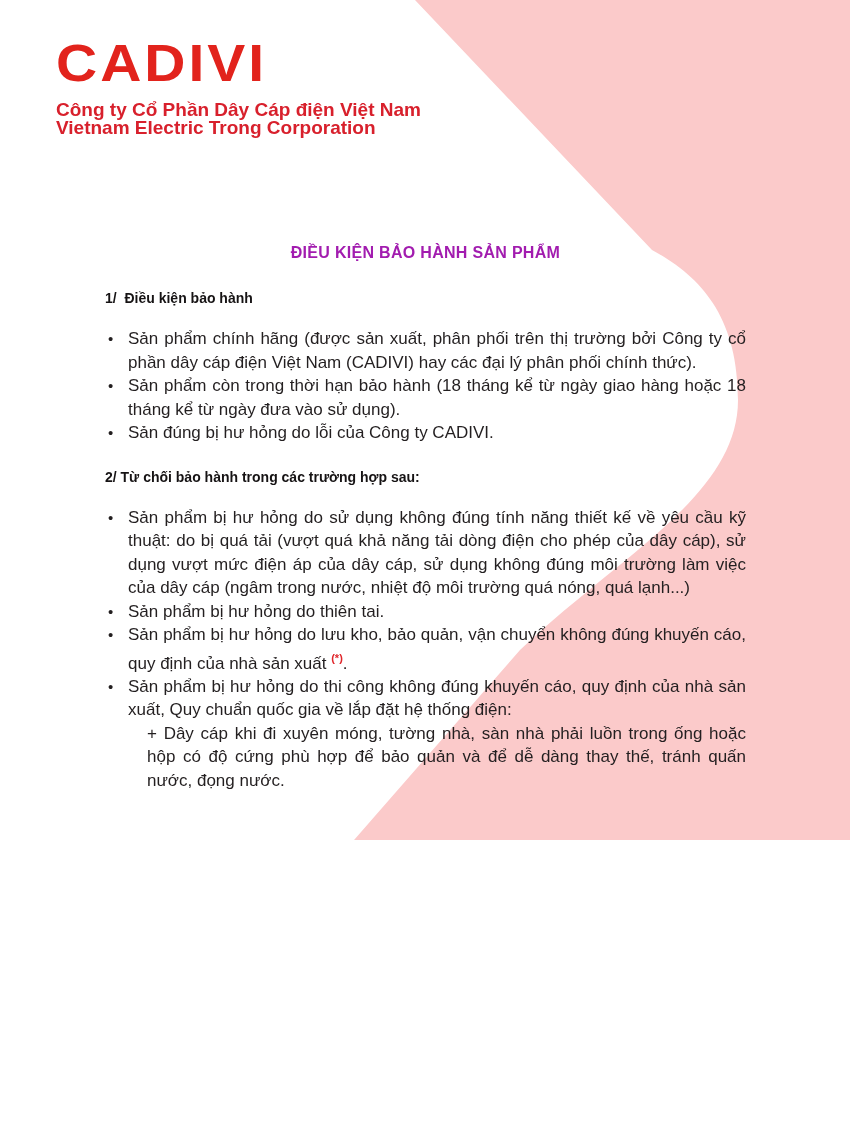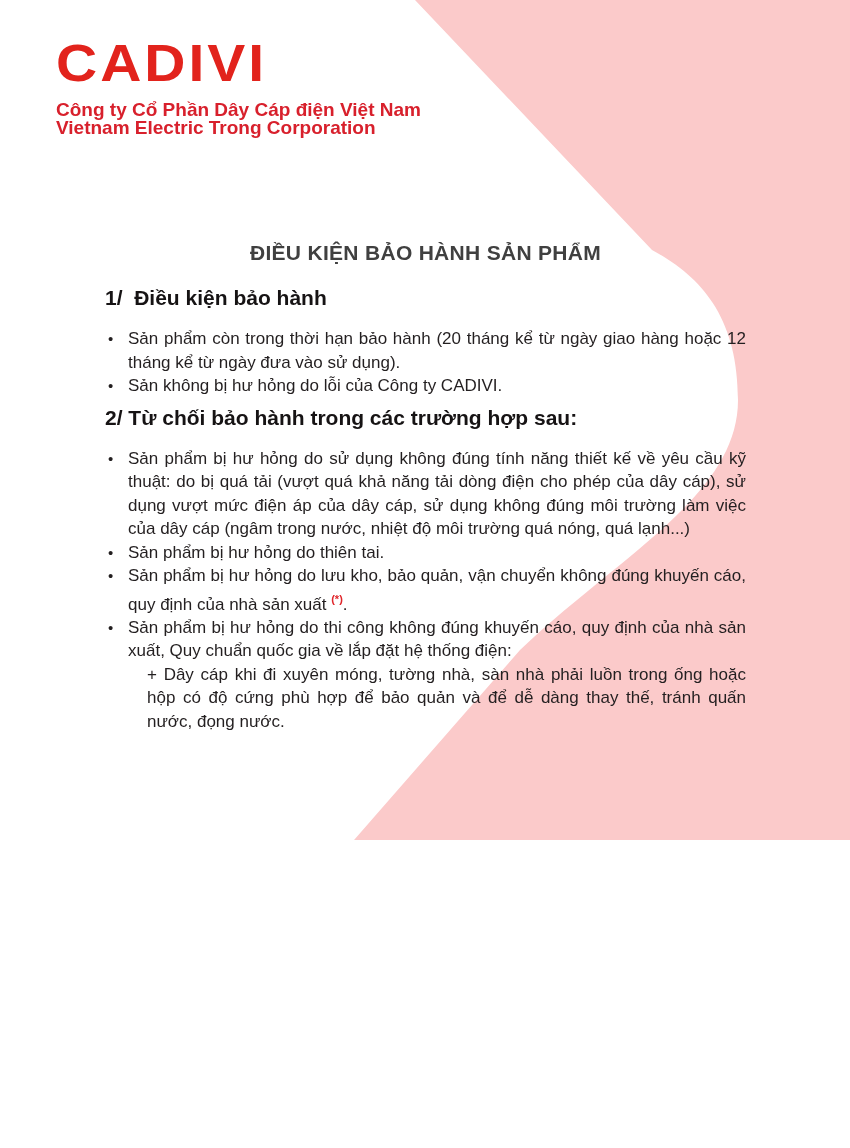--- a/index.html
+++ b/index.html
@@ -22,25 +22,25 @@
     color:#d8202c; font-weight:bold; font-size:19px; line-height:18px;
   }
   .tagline-vi { margin-top:9px; }
 
   
   .content {
     position:absolute; left:105px; top:240px; width:641px;
     color:#231f20; font-size:17px; line-height:23.5px;
   }
   .doc-title {
-    margin:0; font-size:21px; line-height:26px; font-weight:bold;
-    text-align:center; color:#404040; letter-spacing:0.3px;
+    margin:0; font-size:16px; line-height:26px; font-weight:bold;
+    text-align:center; color:#a21caf; letter-spacing:0.3px;
   }
-  .sec-heading { margin:20px 0 0 0; font-size:21px; line-height:24px; font-weight:bold; color:#161314; }
-  .sec-heading.second { margin-top:8px; }
+  .sec-heading { margin:20px 0 0 0; font-size:14px; line-height:24px; font-weight:bold; color:#161314; }
+  .sec-heading.second { margin-top:20px; }
 
   ul.bullets { list-style:none; margin:17px 0 0 0; padding:0; text-align:justify; }
   ul.bullets li { position:relative; padding-left:23px; }
   ul.bullets li::before {
     content:"\2022"; position:absolute; left:3px; top:0;
     font-size:15px; color:#231f20;
   }
   .note { color:#e0262b; font-size:11px; font-weight:bold; }
   .sub { padding-left:19px; text-align:justify; }
   .closing { margin:11px 0 0 0; text-align:justify; }
@@ -62,22 +62,23 @@
     <div class="tagline-en">Vietnam Electric Trong Corporation</div>
   </header>
 
   <main class="content">
 
     <h1 class="doc-title">ĐIỀU KIỆN BẢO HÀNH SẢN PHẨM</h1>
 
     <h2 class="sec-heading">1/&nbsp; Điều kiện bảo hành</h2>
 
     <ul class="bullets">
-      <li>Sản phẩm còn trong thời hạn bảo hành (20 tháng kể từ ngày giao hàng hoặc 12 tháng kể từ ngày đưa vào sử dụng).</li>
-      <li>Sản không bị hư hỏng do lỗi của Công ty CADIVI.</li>
+      <li>Sản phẩm chính hãng (được sản xuất, phân phối trên thị trường bởi Công ty cổ phần dây cáp điện Việt Nam (CADIVI) hay các đại lý phân phối chính thức).</li>
+      <li>Sản phẩm còn trong thời hạn bảo hành (18 tháng kể từ ngày giao hàng hoặc 18 tháng kể từ ngày đưa vào sử dụng).</li>
+      <li>Sản đúng bị hư hỏng do lỗi của Công ty CADIVI.</li>
     </ul>
 
     <h2 class="sec-heading second">2/ Từ chối bảo hành trong các trường hợp sau:</h2>
 
     <ul class="bullets">
       <li>Sản phẩm bị hư hỏng do sử dụng không đúng tính năng thiết kế về yêu cầu kỹ thuật: do bị quá tải (vượt quá khả năng tải dòng điện cho phép của dây cáp), sử dụng vượt mức điện áp của dây cáp, sử dụng không đúng môi trường làm việc của dây cáp (ngâm trong nước, nhiệt độ môi trường quá nóng, quá lạnh...)</li>
       <li>Sản phẩm bị hư hỏng do thiên tai.</li>
       <li><span>Sản phẩm bị hư hỏng do lưu kho, bảo quản, vận chuyển không đúng khuyến cáo, quy định của nhà sản xuất </span><sup class="note">(*)</sup><span>.</span></li>
       <li>
         <span>Sản phẩm bị hư hỏng do thi công không đúng khuyến cáo, quy định của nhà sản xuất, Quy chuẩn quốc gia về lắp đặt hệ thống điện:</span>

